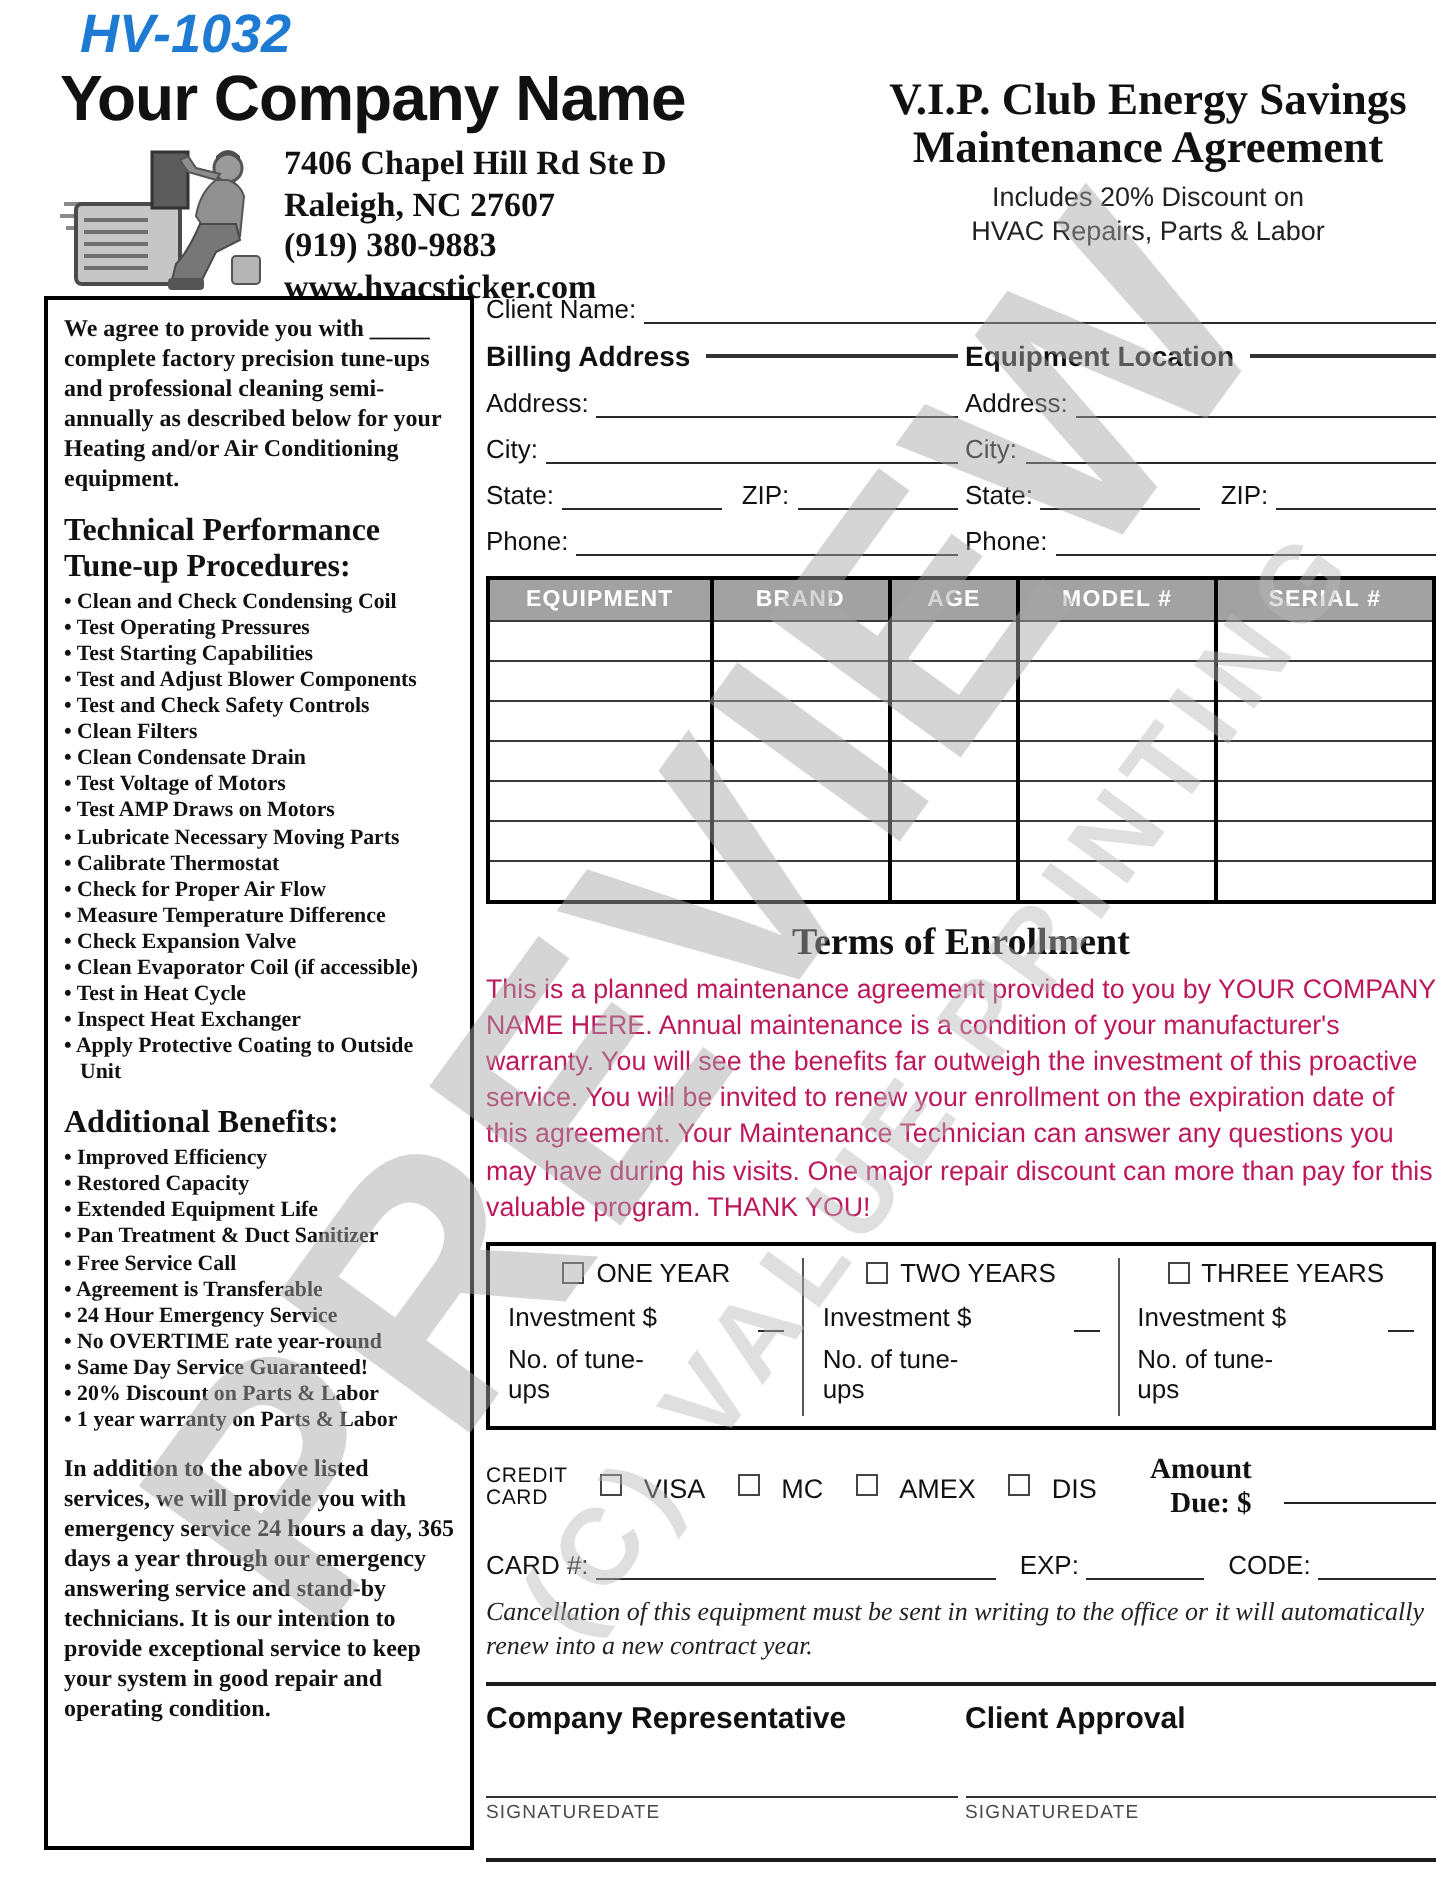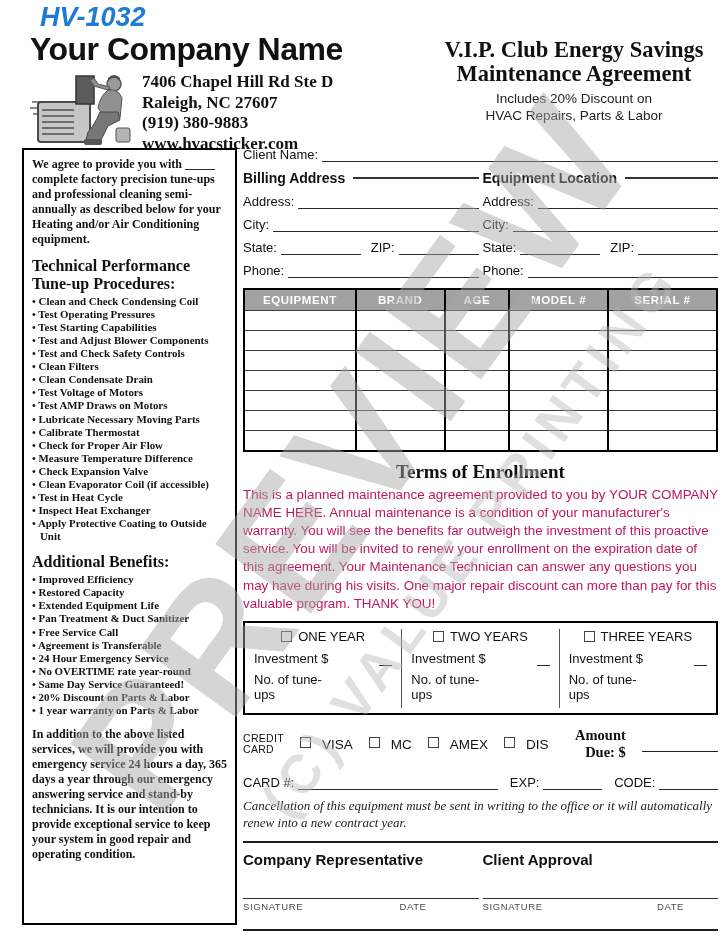--- a/index.html
+++ b/index.html
@@ -66,21 +66,21 @@
   .cc-label { font-size:10.5px; line-height:1.05; letter-spacing:0.3px; }
   .card-item { display:flex; align-items:flex-start; gap:11px; }
   .amount-label { font-family:"Liberation Serif", serif; font-weight:bold; font-size:14.5px; margin-left:auto;text-align:right; }
   .amount-fill { width:118px; border-bottom:1.5px solid #222; height:15px; }
   .cardnum-row { display:flex; align-items:flex-end; font-size:13px; margin-top:14px; }
   .cancel-note { font-family:"Liberation Serif", serif; font-style:italic; font-size:13px; line-height:1.3; margin-top:8px; color:#222; }
 
   hr.thick { border:none; border-top:2px solid #1d1d1d; margin:9px 0 0 0; }
   .appr-title { font-weight:bold; font-size:15px; margin-top:8px; }
   .sigline { border-bottom:1.5px solid #333; margin-top:30px; }
-  .siglabels { display:flex; justify-content:space-between; font-size:9.5px; color:#4a4a4a; letter-spacing:0.6px; margin-top:2px; margin-bottom:8px; }
+  .siglabels { display:flex; font-size:9.5px; color:#4a4a4a; letter-spacing:0.6px; margin-top:2px; margin-bottom:8px; }
   .siglabels .date-l { margin-right:52px; }
   .siglabels .date-r { margin-right:34px; }
 </style>
 </head>
 <body>
 
 <div class="page">
 
   <div class="wm-main">PREVIEW</div>
   <div class="wm-sub">(C) VALUE PRINTING</div>

